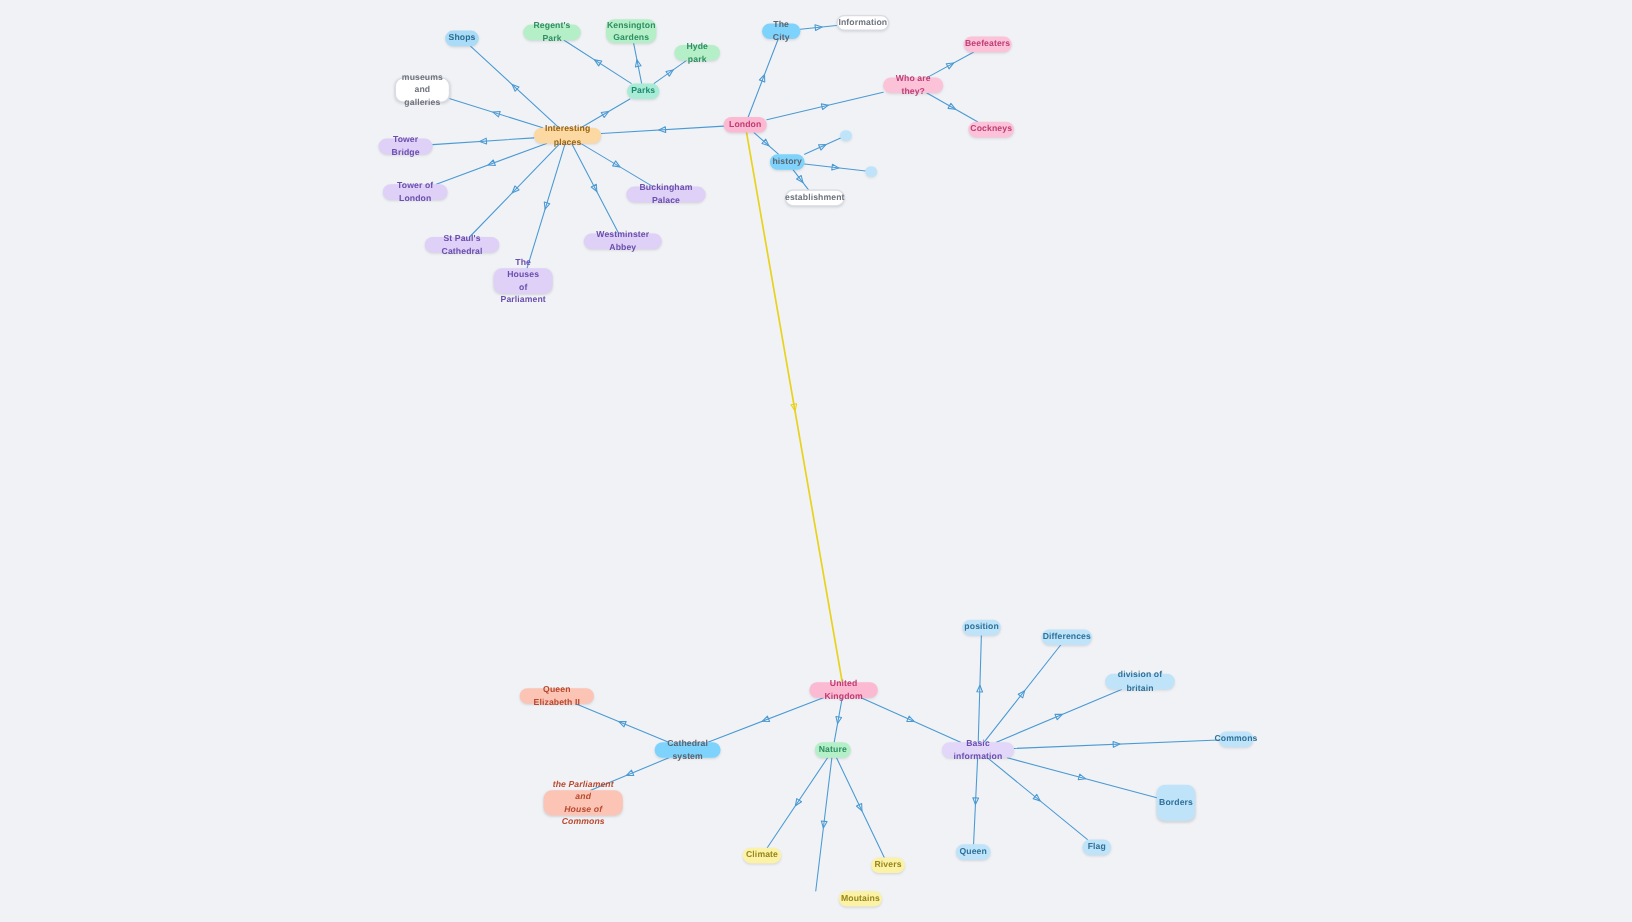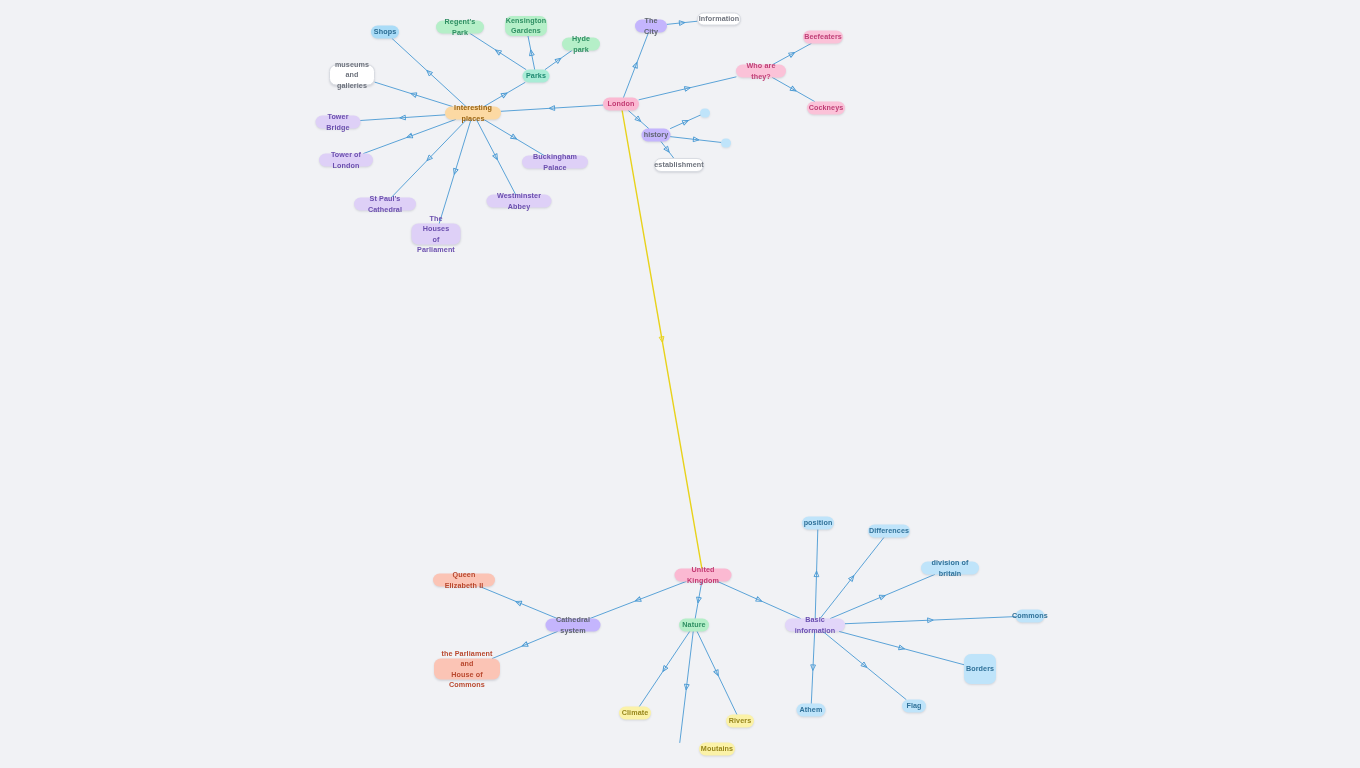--- a/index.html
+++ b/index.html
@@ -43,21 +43,21 @@
   .n-blue-lt  { background:#bfe4fa; color:#2f7199; }
   .n-green    { background:#b5efc8; color:#2f8f63; }
   .n-teal     { background:#a9ecd6; color:#1f8a72; }
   .n-pink     { background:#fbc2d8; color:#bf3f76; }
   .n-pink-hot { background:#fbb9d2; color:#c23a72; }
   .n-purple   { background:#ded0f7; color:#6b4fae; }
   .n-lav      { background:#e2d6f9; color:#6a4fb0; }
   .n-orange   { background:#fcd9a3; color:#9a6412; }
   .n-yellow   { background:#fbf2a8; color:#97861c; }
   .n-salmon   { background:#fbc4b5; color:#b9492f; }
-  .n-gray     { background:#c4b5fd; color:#5d636e; }
+  .n-gray     { background:#7dd3fc; color:#5d636e; }
   .n-white    { background:#ffffff; color:#6e737d; border:1px solid #d9dce2; }
   .n-empty    { background:#bfe4fa; box-shadow:0 1px 2px rgba(60,70,90,0.12); }
 </style>
 </head>
 <body>
 
 <div id="canvas">
   <svg id="edges" viewBox="0 0 1360 768" preserveAspectRatio="none">
       <g>
         <line x1="622.1316348195329" y1="110.5" x2="701.8683651804671" y2="568.5" stroke="#e8d21a" stroke-width="1.4" stroke-linecap="round"></line>
@@ -235,28 +235,28 @@
       <div class="node n-purple" style="left: 338px; top: 122px; width: 45px; height: 13px;">Tower Bridge</div>
       <div class="node n-purple" style="left: 346px; top: 160px; width: 54px; height: 13px;">Tower of London</div>
       <div class="node n-purple" style="left: 385px; top: 204px; width: 62px; height: 13px;">St Paul's Cathedral</div>
       <div class="node n-purple" style="left: 436px; top: 234px; width: 49px; height: 21px;">The Houses
 of Parliament</div>
       <div class="node n-purple" style="left: 519px; top: 201px; width: 65px; height: 13px;">Westminster Abbey</div>
       <div class="node n-purple" style="left: 555px; top: 162px; width: 66px; height: 13px;">Buckingham Palace</div>
       <div class="node n-pink-hot" style="left: 703px; top: 575px; width: 57px; height: 13px;">United Kingdom</div>
       <div class="node n-gray" style="left: 573px; top: 625px; width: 55px; height: 13px;">Cathedral system</div>
       <div class="node n-salmon" style="left: 464px; top: 580px; width: 62px; height: 13px;">Queen Elizabeth II</div>
-      <div class="node n-salmon" style="left: 467px; top: 669px; width: 66px; height: 21px;">the Parliament and
+      <div class="node n-salmon" style="left: 486px; top: 669px; width: 66px; height: 21px; font-style: italic;">the Parliament and
 House of Commons</div>
       <div class="node n-green" style="left: 694px; top: 625px; width: 30px; height: 13px;">Nature</div>
       <div class="node n-yellow" style="left: 635px; top: 713px; width: 32px; height: 13px;">Climate</div>
       <div class="node n-yellow" style="left: 679px; top: 749px; width: 36px; height: 13px; margin-left: 38px;">Moutains</div>
       <div class="node n-yellow" style="left: 740px; top: 721px; width: 28px; height: 13px;">Rivers</div>
       <div class="node n-lav" style="left: 815px; top: 625px; width: 60px; height: 13px;">Basic information</div>
       <div class="node n-blue-lt" style="left: 818px; top: 523px; width: 32px; height: 13px; text-align: center;">position</div>
       <div class="node n-blue-lt" style="left: 889px; top: 531px; width: 42px; height: 13px;">Differences</div>
       <div class="node n-blue-lt" style="left: 950px; top: 568px; width: 58px; height: 13px;">division of britain</div>
       <div class="node n-blue-lt" style="left: 1030px; top: 616px; width: 29px; height: 13px;">Commons</div>
       <div class="node n-blue-lt" style="left: 980px; top: 669px; width: 32px; height: 30px;">Borders</div>
       <div class="node n-blue-lt" style="left: 914px; top: 706px; width: 24px; height: 13px;">Flag</div>
-      <div class="node n-blue-lt" style="left: 811px; top: 710px; width: 29px; height: 13px;">Athem</div>
+      <div class="node n-blue-lt" style="left: 811px; top: 710px; width: 29px; height: 13px;">Queen</div>
     </div>
 </div>
 
 </body></html>

